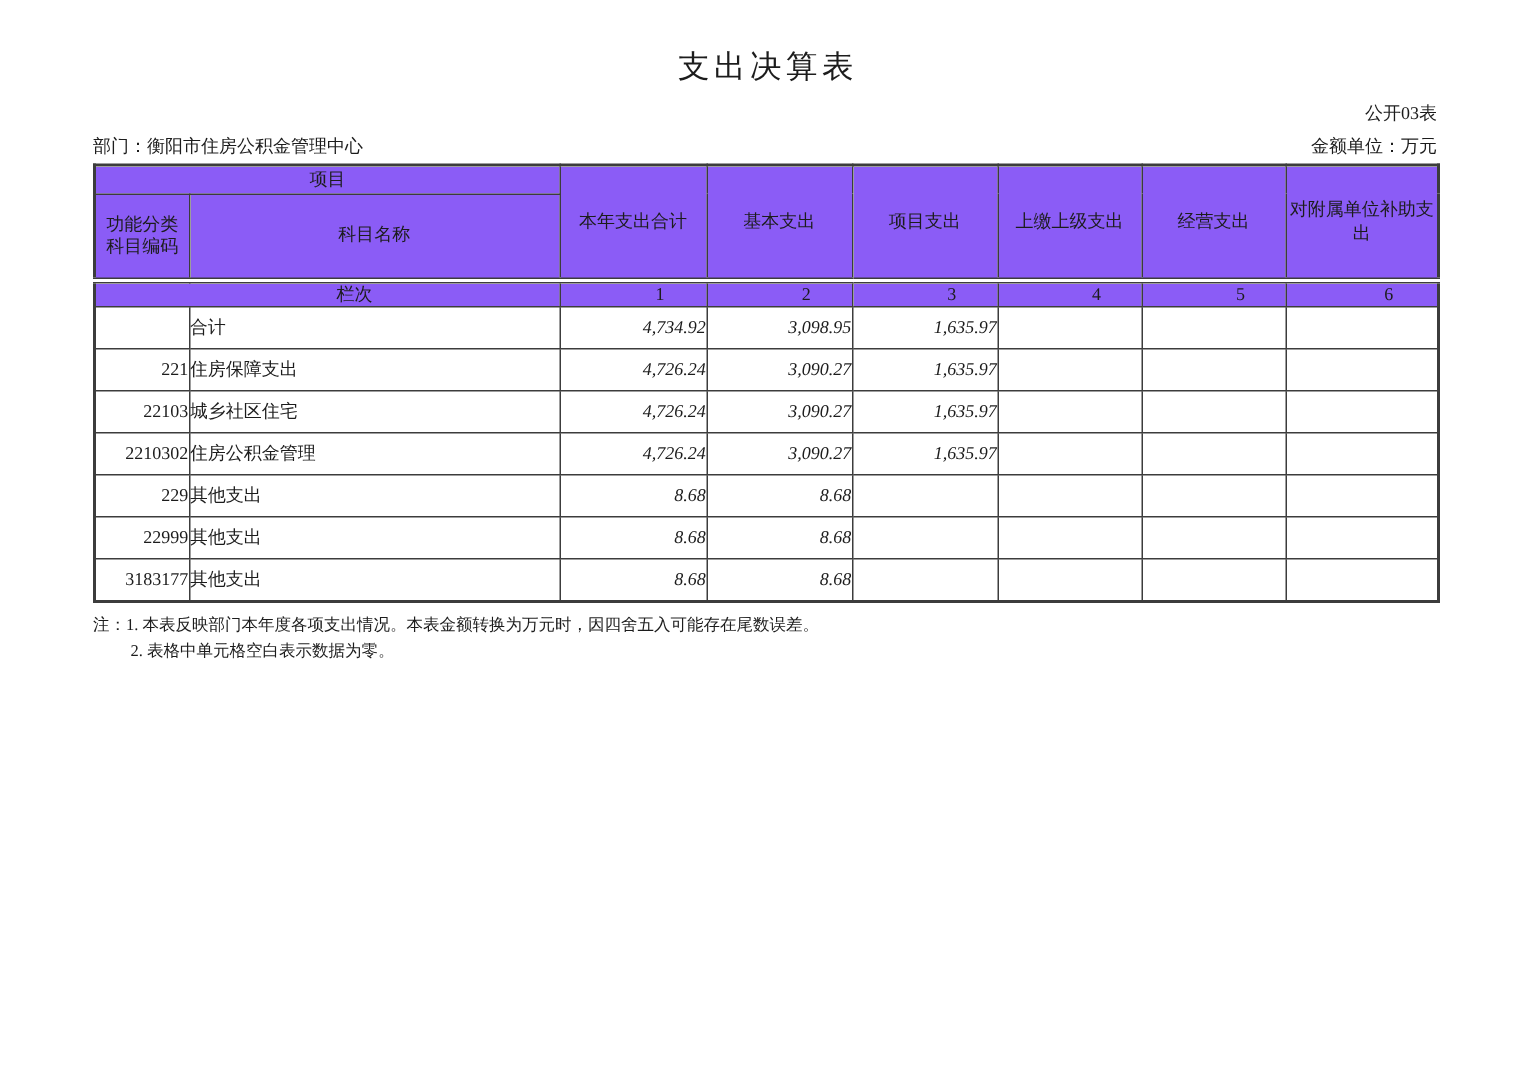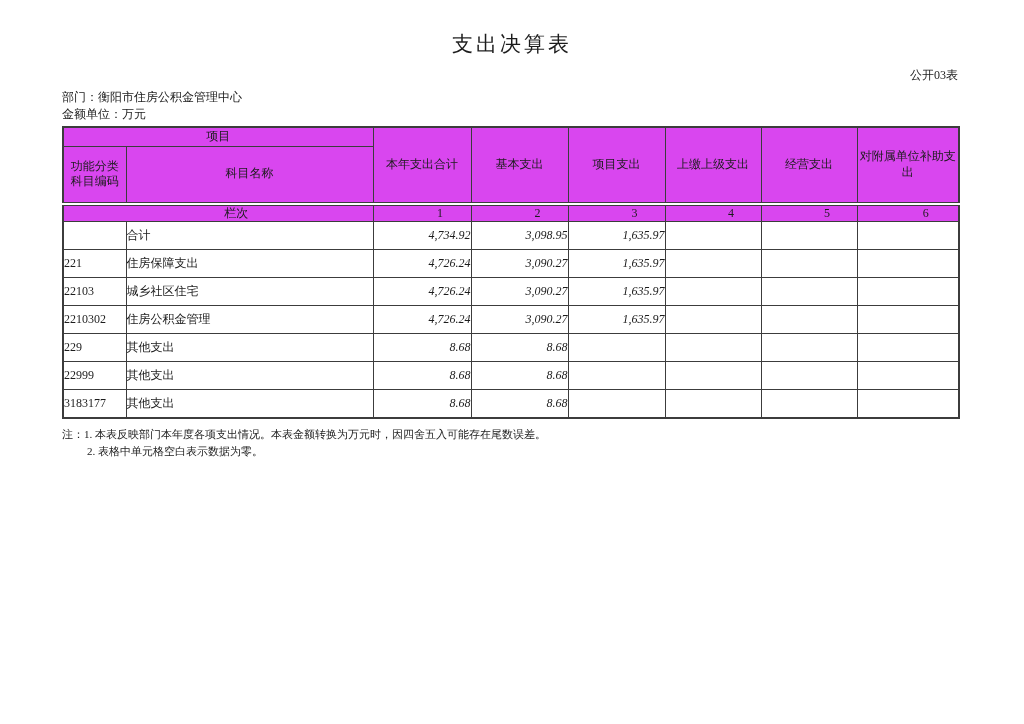--- a/index.html
+++ b/index.html
@@ -27,50 +27,49 @@
     margin: 9px 0 0 62px;
     text-align: right;
     font-size: 12px;
   }
   .meta-row {
     display: flex;
     justify-content: space-between;
     width: 896px;
     margin: 5px 0 3px 62px;
     font-size: 12px;
-    flex-direction: column;
   }
   table.report {
     margin-left: 62px;
     width: 896px;
     border-collapse: collapse;
     table-layout: fixed;
     border: 2px solid #3c3c3c;
   }
   table.report th, table.report td {
     border: 1px solid #3c3c3c;
     font-weight: normal;
     overflow: hidden;
     padding: 0;
     box-sizing: border-box;
   }
-  .gray { background: #d946ef; }
+  .gray { background: #8b5cf6; }
   thead th {
     font-size: 12px;
     text-align: center;
     line-height: 1.3;
   }
   tr.h1 th { height: 19px; }
   tr.h2 th { height: 54px; }
   tr.h2 th.code-h { padding: 12px 5px; }
   tr.h3 th { height: 17px; border-top: 4px double #3c3c3c; padding-left: 36px; }
   th.wrap-h { padding: 0 13px; }
   tr.data-row { height: 28px; padding-left: 13px; }
   tr.data-row td { font-size: 12px; }
-  td.code { text-align: left; }
+  td.code { text-align: right; }
   td.name { text-align: left; padding-left: 4px; }
   td.val  { text-align: right; padding-right: 5px; font-style: italic; }
   .notes {
     margin: 7px 0 0 62px;
     font-size: 11px;
     line-height: 17px;
   }
   .note2 { padding-left: 25px; }
 </style>
 </head>

